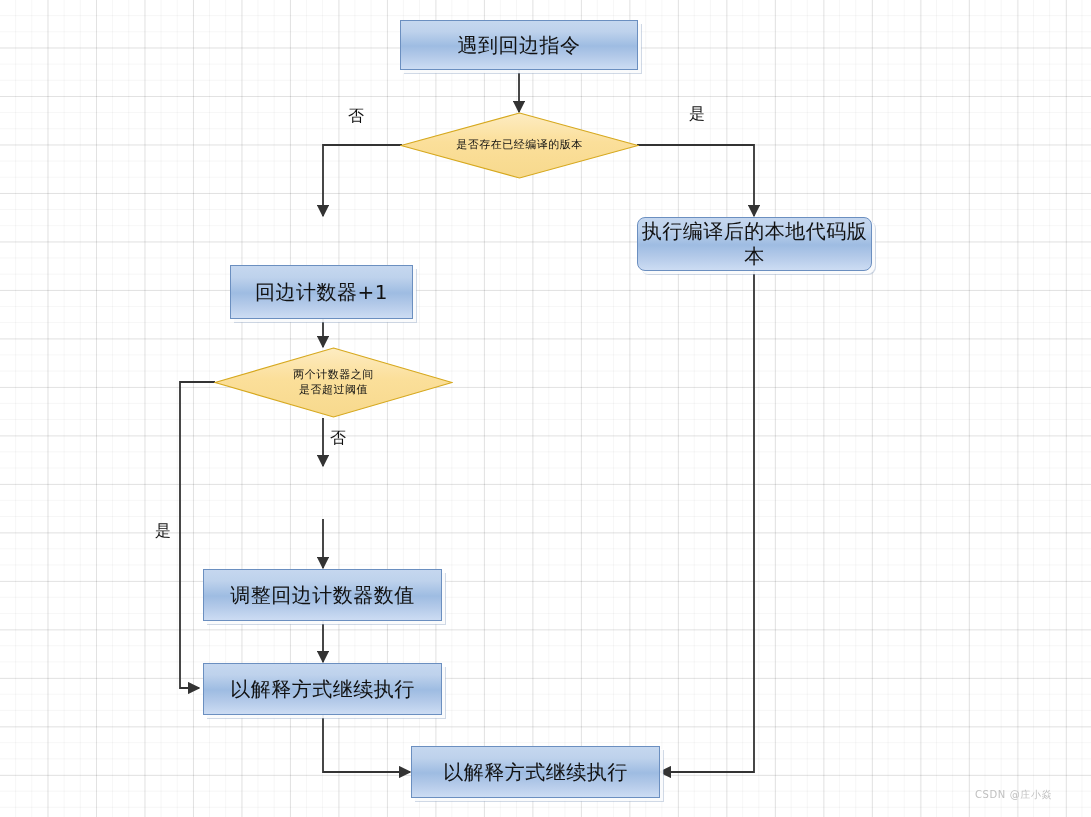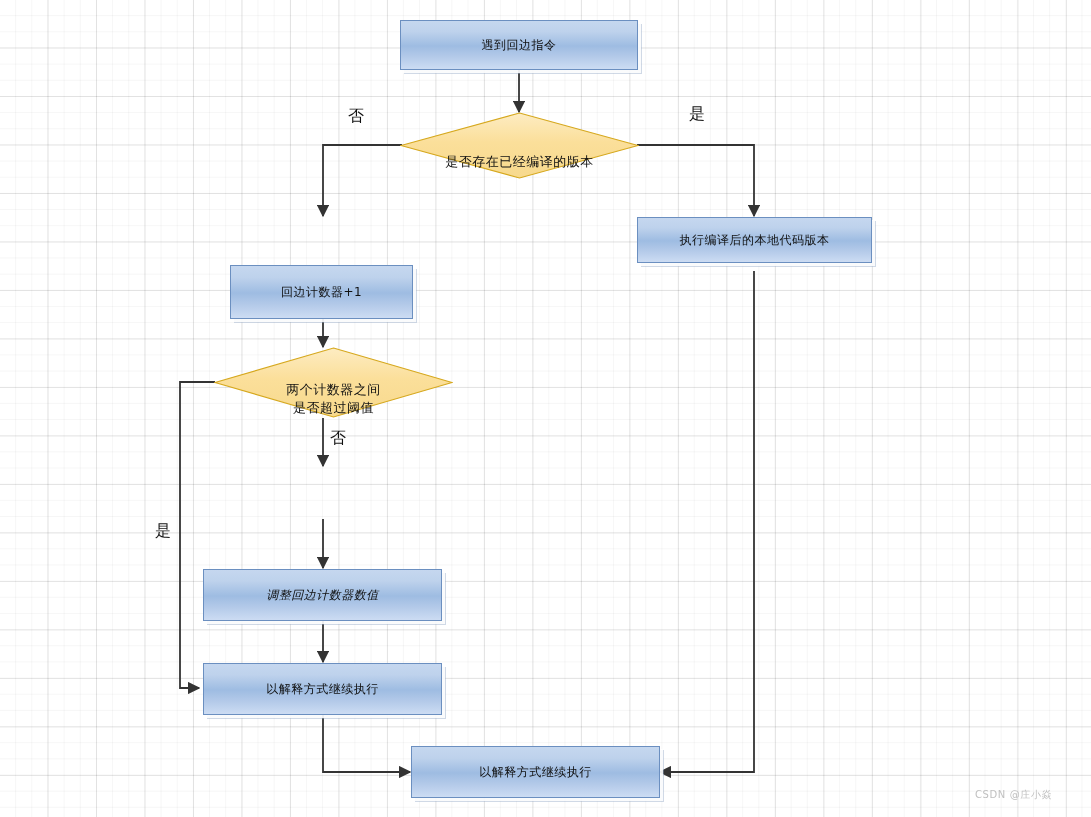--- a/index.html
+++ b/index.html
@@ -45,45 +45,45 @@
     border: 1px solid #6b8fc0;
     background: linear-gradient(to bottom,
         #c5d7ef 0%,
         #bed2ec 22%,
         #9ebce2 52%,
         #b4cae9 75%,
         #ccdcf3 100%);
     box-shadow: 3px 3px 0 0 rgba(255,255,255,0.88),
                 4px 4px 0 0 rgba(150,170,200,0.45);
     color: #111111;
-    font-size: 12px;
+    font-size: 20px;
     line-height: 1.25;
     letter-spacing: 0.5px;
   }
   .decision-wrap {
     position: absolute;
   }
   .decision-wrap svg {
     position: absolute;
     left: 0;
     top: 0;
     display: block;
   }
   .decision-label {
     position: absolute;
     left: 0;
-    top: 16px;
+    top: 0;
     width: 100%;
     height: 100%;
     display: flex;
     align-items: center;
     justify-content: center;
     text-align: center;
     color: #111111;
-    font-size: 13px;
+    font-size: 11px;
     line-height: 1.35;
     letter-spacing: 0.5px;
     white-space: pre-line;
   }
   .edge-label {
     position: absolute;
     color: #111111;
     font-size: 16px;
     letter-spacing: 0.5px;
     white-space: nowrap;
@@ -144,21 +144,21 @@
   </div>
 
   <div class="edge-label" style="left:689px; top:104px;">
     <span>是</span>
   </div>
 
   <div class="node proc" style="left:230px; top:224px; width:183px; height:54px;margin-top:41px;">
     <span>回边计数器+1</span>
   </div>
 
-  <div class="node proc" style="left:637px; top:217px; width:235px; height:46px;">
+  <div class="node proc" style="left:637px; top:217px; width:235px; height:54px;border-radius:8px;">
     <span>执行编译后的本地代码版本</span>
   </div>
 
   <div class="decision-wrap" style="left:214px; top:347px; width:239px; height:71px;">
     <svg width="239" height="71" viewBox="0 0 239 71">
       <defs>
         <linearGradient id="dgrad2" x1="0" y1="0" x2="0" y2="1">
           <stop offset="0%" stop-color="#fdecc2"></stop>
           <stop offset="45%" stop-color="#fbdf9a"></stop>
           <stop offset="100%" stop-color="#f7d98d"></stop>
@@ -172,21 +172,21 @@
 
   <div class="edge-label" style="left:330px; top:428px;">
     <span>否</span>
   </div>
 
   <div class="edge-label" style="left:155px; top:521px;">
     <span>是</span>
   </div>
 
 
-  <div class="node proc" style="left:203px; top:569px; width:239px; height:52px;font-style:italic;">
+  <div class="node proc" style="left:203px; top:569px; width:239px; height:52px;">
     <span>调整回边计数器数值</span>
   </div>
 
   <div class="node proc" style="left:203px; top:663px; width:239px; height:52px;">
     <span>以解释方式继续执行</span>
   </div>
 
   <div class="node proc" style="left:411px; top:746px; width:249px; height:52px;">
     <span>以解释方式继续执行</span>
   </div>

